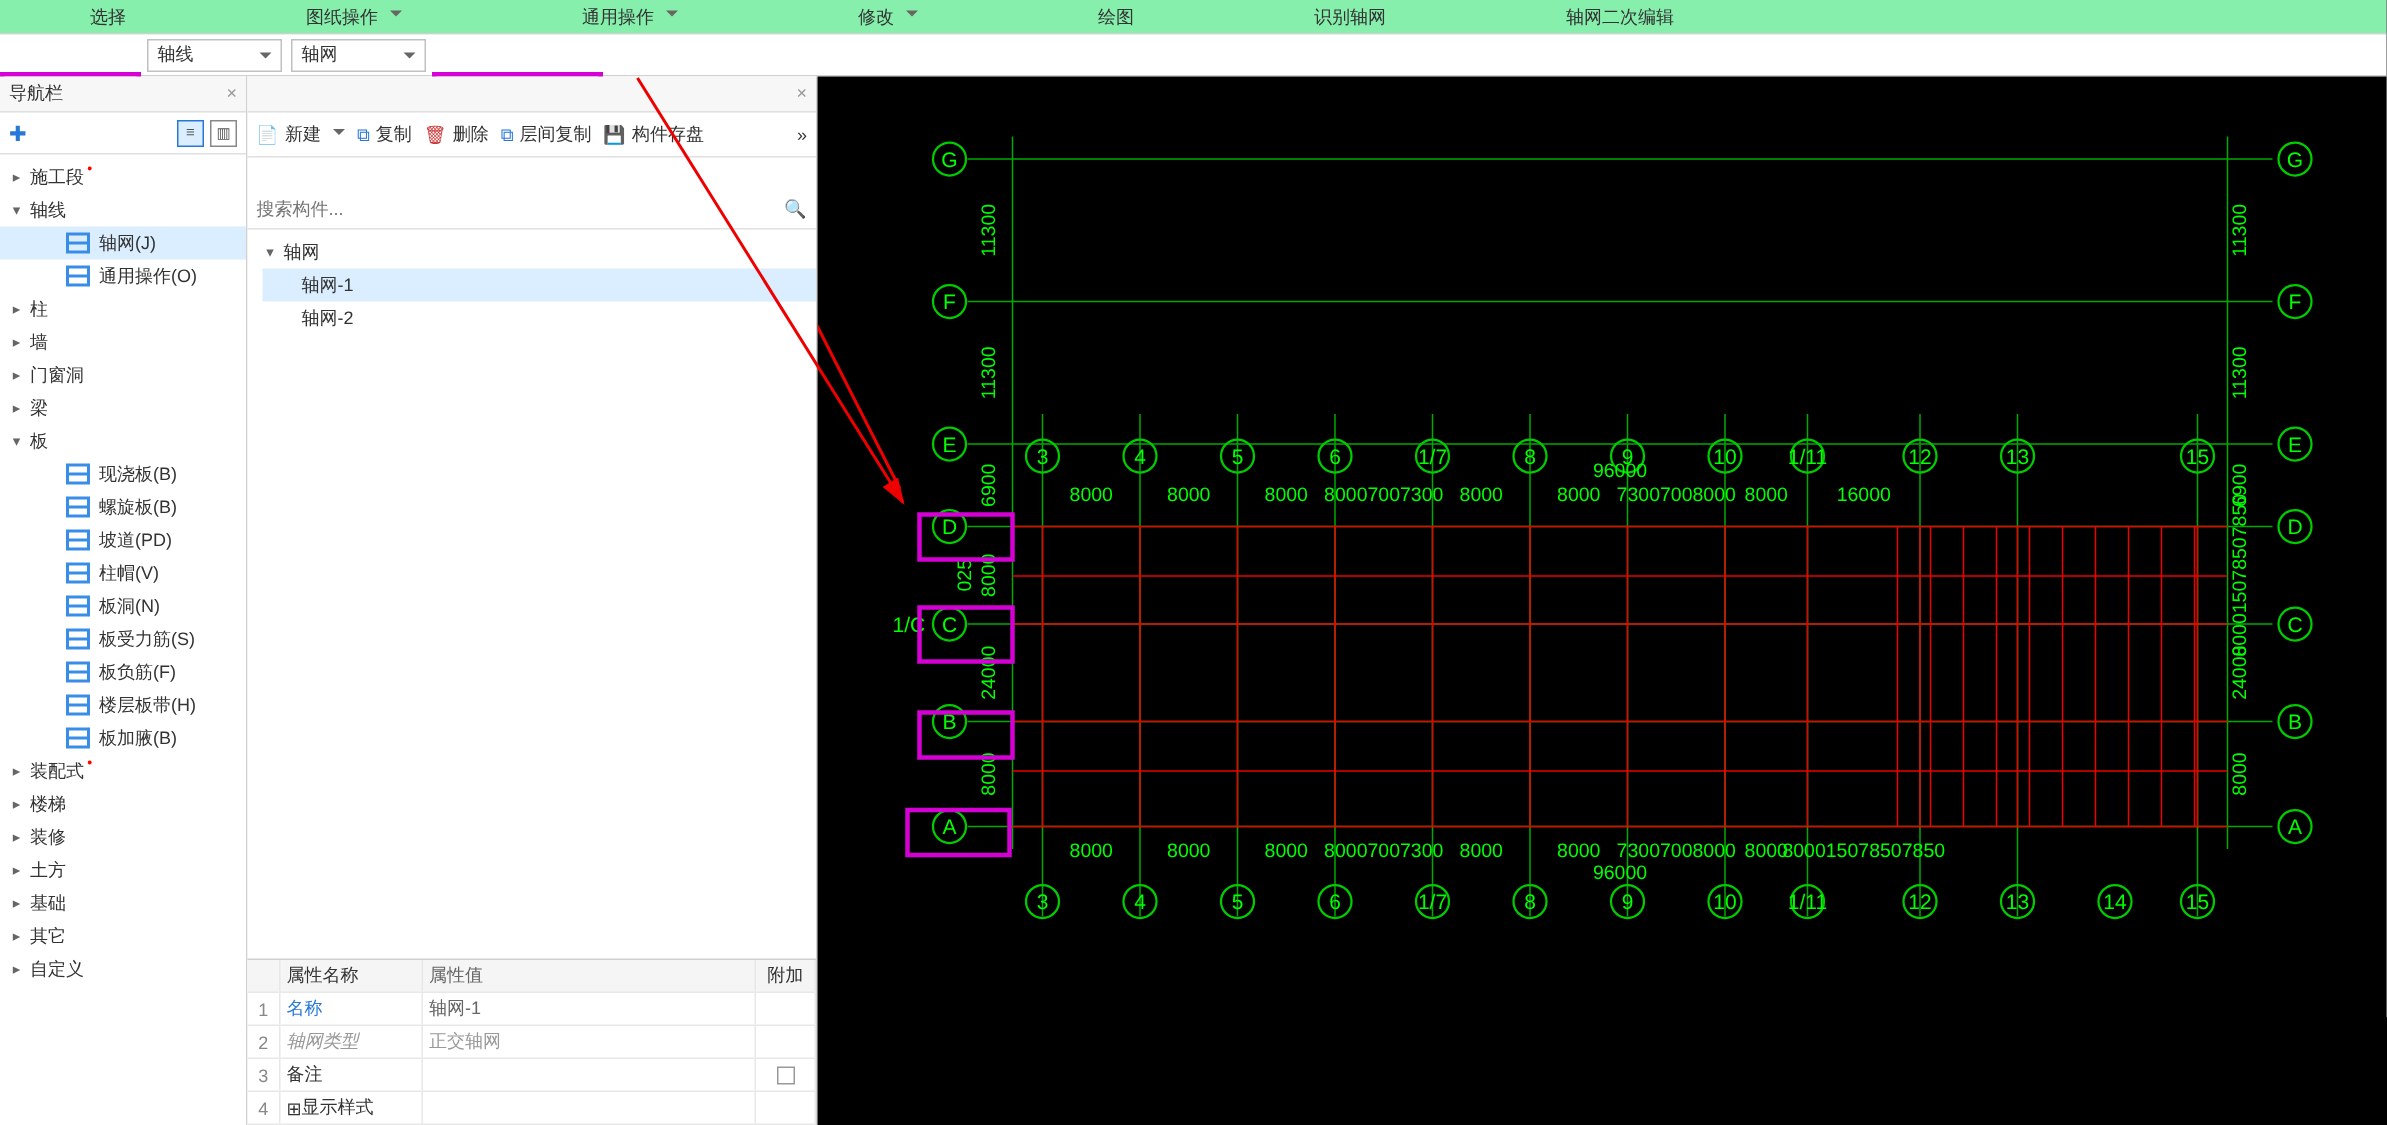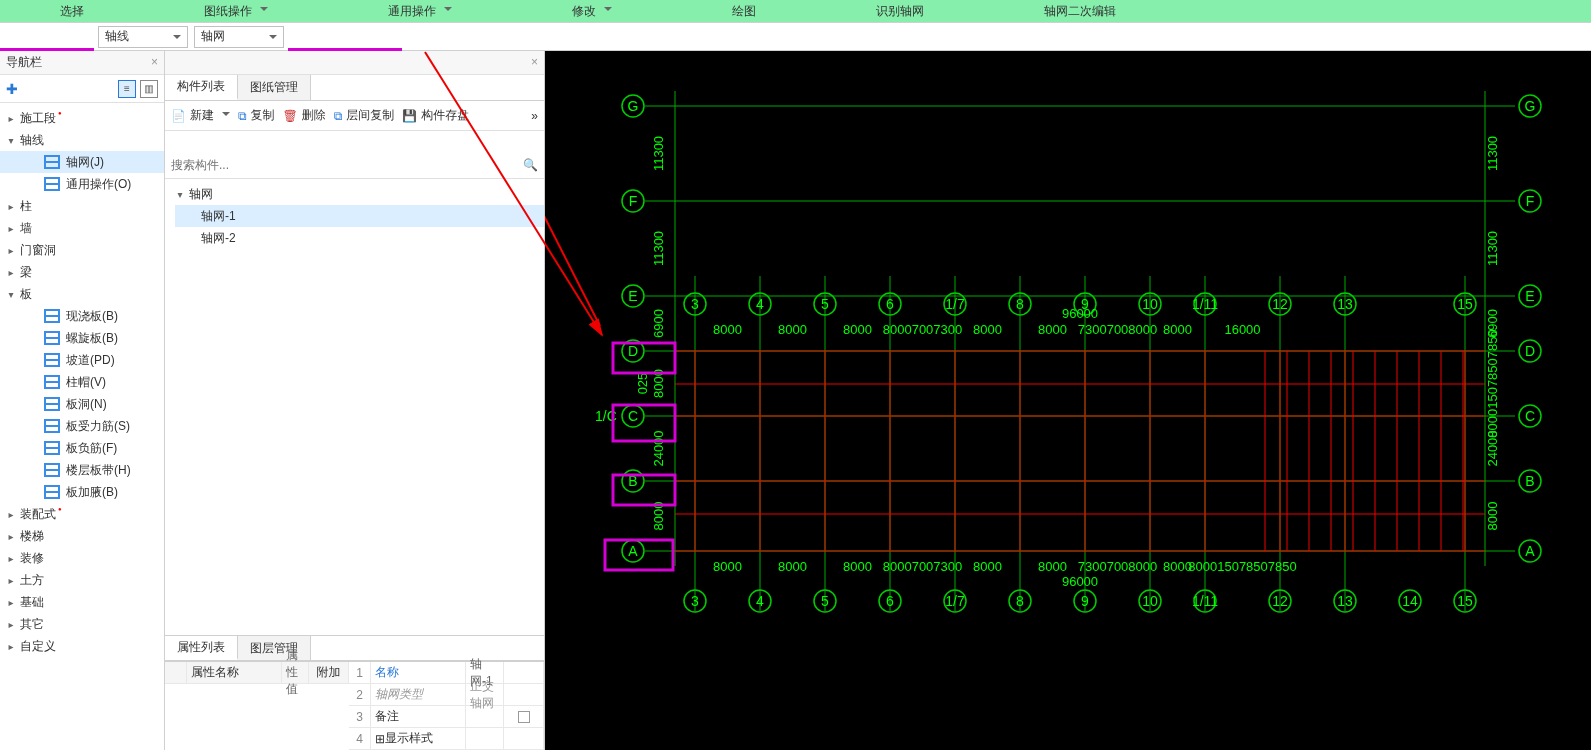--- a/index.html
+++ b/index.html
@@ -45,21 +45,21 @@
   .search-box { height: 28px; border-bottom: 1px solid #e0e0e0; display:flex; align-items:center; padding:0 6px;margin-top:20px; }
   .search-box input { flex:1; border:none; outline:none; font-size:12px; color:#999; }
   .search-box .mag { color:#999; cursor:pointer; }
   .comp-tree { flex:1; overflow:auto; padding:4px 0 4px 10px; }
   .comp-tree .node { height:22px; display:flex; align-items:center; cursor:pointer; }
   .comp-tree .child { padding-left: 26px; }
   .comp-tree .selected { background:#dbeeff; }
 
   
   .prop-header { border-top:1px solid #d0d0d0; }
-  .prop-table { border-top:1px solid #d0d0d0; display:flex; }
+  .prop-table { border-top:1px solid #d0d0d0; display:flex; flex-direction:column; }
   .prop-row { display:flex; border-bottom:1px solid #e8e8e8; height:22px; align-items:stretch; }
   .prop-row.head { background:#f5f5f5; font-weight:500; }
   .pcell { border-right:1px solid #e8e8e8; display:flex; align-items:center; padding:0 4px; }
   .pc-idx { width:22px; justify-content:center; color:#888; }
   .pc-name { width:95px; }
   .pc-val { flex:1; color:#666; }
   .pc-extra { width:40px; justify-content:center; }
   .link { color:#2878d8; }
   .chk { width:12px; height:12px; border:1px solid #999; }
 
@@ -217,24 +217,20 @@
             <span class="expander">▸</span>
             <span>自定义</span>
           </div>
         </div>
     </div>
 
     <div class="mid-panel">
       <div class="panel-header" style="justify-content:flex-end">
         <span class="close-x">×</span>
       </div>
-      <div class="tabs">
-        <div class="tab active">构件列表</div>
-        <div class="tab">图纸管理</div>
-      </div>
       <div class="comp-toolbar">
         <div class="tbtn">
             <span style="color:#2878d8">📄</span>
             <span>新建</span>
             <span class="caret-down"></span>
           </div>
         <div class="tbtn">
             <span style="color:#2878d8">⧉</span>
             <span>复制</span>
           </div>
@@ -259,24 +255,20 @@
       </div>
       <div class="comp-tree">
         <div class="node">
             <span class="expander">▾</span>
             <span>轴网</span>
           </div>
         <div class="node child selected">轴网-1</div>
         <div class="node child">轴网-2</div>
       </div>
 
-      <div class="tabs prop-header">
-        <div class="tab active">属性列表</div>
-        <div class="tab">图层管理</div>
-      </div>
       <div class="prop-table">
         <div class="prop-row head">
           <div class="pcell pc-idx"></div>
           <div class="pcell pc-name">属性名称</div>
           <div class="pcell pc-val">属性值</div>
           <div class="pcell pc-extra">附加</div>
         </div>
         <div id="prop-rows">
             <div class="prop-row">
               <div class="pcell pc-idx">1</div>

